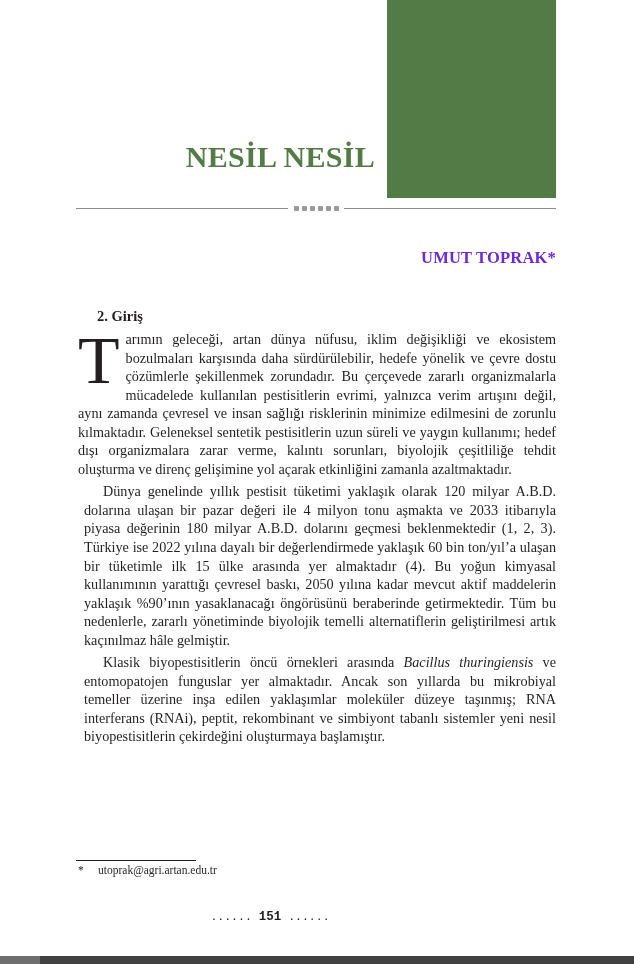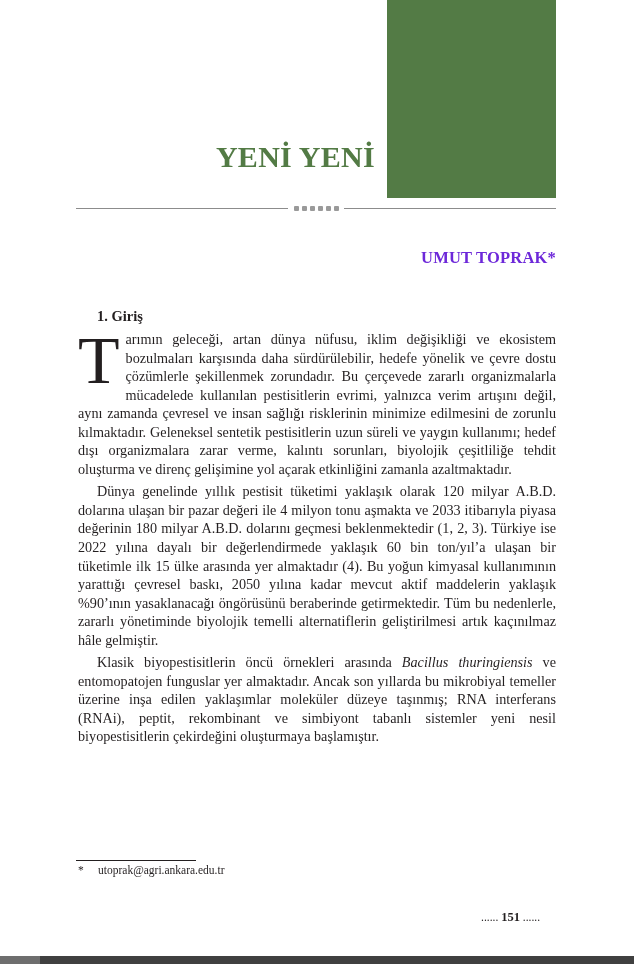--- a/index.html
+++ b/index.html
@@ -40,79 +40,79 @@
   .section-heading {
     position: absolute; left: 97px; top: 308px;
     font-weight: bold; font-size: 14.5px; color: #231f20;
   }
   .body-text {
     position: absolute; left: 78px; top: 330px; width: 478px;
     font-size: 14.2px; line-height: 18.55px; text-align: justify;
     hyphens: manual;
   }
   .body-text p { margin: 0; }
-  .body-text p.indent { text-indent: 19px; margin-top: 4px; }
+  .body-text p.indent { text-indent: 19px; margin-top: 4px; margin-left: 6px; }
   .dropcap {
     float: left; font-size: 68px; line-height: 50px; height: 52px;
     margin: 3px 6px 0 0; padding-top: 2px; color: #231f20;
   }
   .body-text em { }
   .fn-rule {
     position: absolute; left: 76px; top: 860px; width: 120px; height: 1px; background: #231f20;
   }
   .footnote {
     position: absolute; left: 78px; top: 864px; font-size: 11.5px; color: #231f20;
     display: flex; white-space: nowrap;
   }
   .footnote .mark { width: 20px; }
   .page-number {
-    position: absolute; left: 0; width: 540px; top: 910px; text-align: right;
-    font-size: 11.5px; color: #231f20;
+    position: absolute; left: 0; width: 540px; top: 910px; text-align: center;
+    font-size: 11.5px; color: #231f20; font-family: Liberation Mono, monospace;
   }
   .page-number .num { font-weight: bold; font-size: 12.5px; }
   .bottom-bar {
     position: absolute; left: 0; top: 956px; width: 634px; height: 8px; background: #404040;
   }
   .bottom-bar-left {
     position: absolute; left: 0; top: 956px; width: 40px; height: 8px; background: #6e6e6e;
   }
 </style>
 </head>
 <body>
 
 <div class="green-block"></div>
 
 <div class="title">
-  <div>YENİ YENİ</div>
+  <div>NESİL NESİL</div>
 </div>
 
 <div class="rule"></div>
 <div class="ornament">
   <span></span>
   <span></span>
   <span></span>
   <span></span>
   <span></span>
   <span></span>
 </div>
 
 <div class="author">UMUT TOPRAK*</div>
 
-<div class="section-heading">1. Giriş</div>
+<div class="section-heading">2. Giriş</div>
 
 <div class="body-text">
   <p><span class="dropcap">T</span><span>arımın geleceği, artan dünya nüfusu, iklim değişikliği ve ekosistem bozulmaları karşısında daha sürdürülebilir, hedefe yönelik ve çevre dostu çözümlerle şekillenmek zorundadır. Bu çerçevede zararlı organizmalarla mücadelede kullanılan pestisitlerin evrimi, yalnızca verim artışını değil, aynı zamanda çevresel ve insan sağlığı risklerinin minimize edilmesini de zorunlu kılmaktadır. Geleneksel sentetik pestisitlerin uzun süreli ve yaygın kullanımı; hedef dışı organizmalara zarar verme, kalıntı sorunları, biyolojik çeşitliliğe tehdit oluşturma ve direnç gelişimine yol açarak etkinliğini zamanla azaltmaktadır.</span></p>
   <p class="indent">Dünya genelinde yıllık pestisit tüketimi yaklaşık olarak 120 milyar A.B.D. dolarına ulaşan bir pazar değeri ile 4 milyon tonu aşmakta ve 2033 itibarıyla piyasa değerinin 180 milyar A.B.D. dolarını geçmesi beklenmektedir (1, 2, 3). Türkiye ise 2022 yılına dayalı bir değerlendirmede yaklaşık 60 bin ton/yıl’a ulaşan bir tüketimle ilk 15 ülke arasında yer almaktadır (4). Bu yoğun kimyasal kullanımının yarattığı çevresel baskı, 2050 yılına kadar mevcut aktif maddelerin yaklaşık %90’ının yasaklanacağı öngörüsünü beraberinde getirmektedir. Tüm bu nedenlerle, zararlı yönetiminde biyolojik temelli alternatiflerin geliştirilmesi artık kaçınılmaz hâle gelmiştir.</p>
   <p class="indent"><span>Klasik biyopestisitlerin öncü örnekleri arasında </span><em>Bacillus thuringiensis</em><span> ve entomopatojen funguslar yer almaktadır. Ancak son yıllarda bu mikrobiyal temeller üzerine inşa edilen yaklaşımlar moleküler düzeye taşınmış; RNA interferans (RNAi), peptit, rekombinant ve simbiyont tabanlı sistemler yeni nesil biyopestisitlerin çekirdeğini oluşturmaya başlamıştır.</span></p>
 </div>
 
 <div class="fn-rule"></div>
 <div class="footnote">
   <span class="mark">*</span>
-  <span>utoprak@agri.ankara.edu.tr</span>
+  <span>utoprak@agri.artan.edu.tr</span>
 </div>
 
 <div class="page-number">
   <span>......</span>
   <span class="num">151</span>
   <span>......</span>
 </div>
 
 <div class="bottom-bar"></div>
 <div class="bottom-bar-left"></div>

